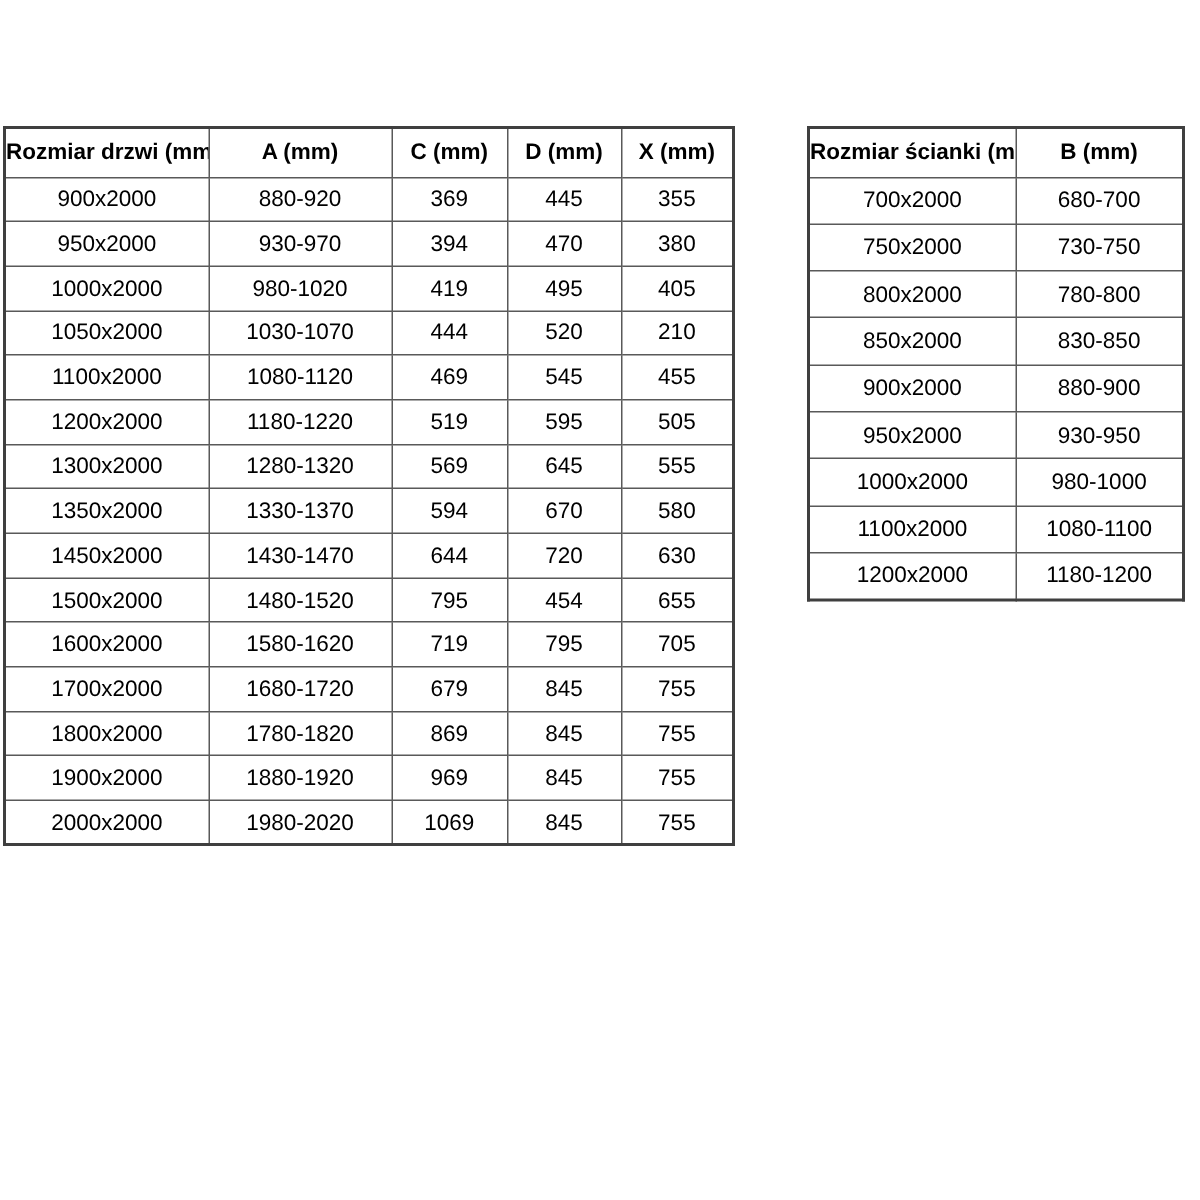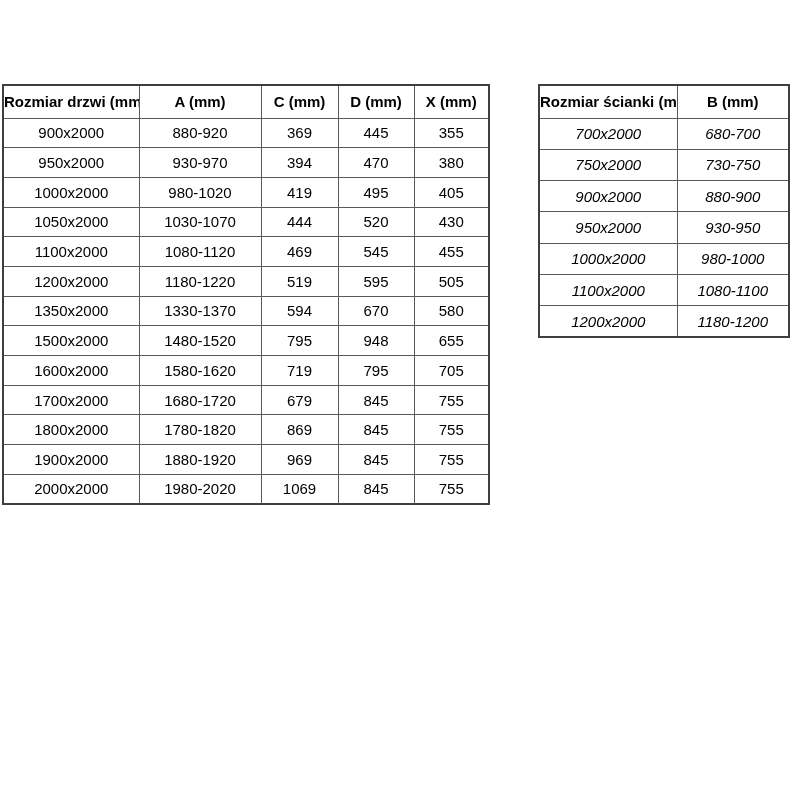--- a/index.html
+++ b/index.html
@@ -32,21 +32,21 @@
     white-space: nowrap;
   }
   th { font-weight: bold; }
 
   #door-table  { left: 2px;   top: 84px; width: 486px; }
   #panel-table { left: 538px; top: 84px; width: 250px; }
 
   #door-table thead tr  { height: 33px; }
   #door-table tbody tr  { height: 29.7px; }
   #panel-table thead tr { height: 33px; }
-  #panel-table tbody tr { height: 31.3px; font-style: italic; }
+  #panel-table tbody tr { height: 31.3px; }
 </style>
 </head>
 <body>
 
 <table id="door-table">
   <colgroup>
     <col style="width:136px">
       <col style="width:122px">
       <col style="width:77px">
       <col style="width:76px">
@@ -85,57 +85,71 @@
         <td>419</td>
         <td>495</td>
         <td>405</td>
       </tr>
 
       <tr>
         <td>1050x2000</td>
         <td>1030-1070</td>
         <td>444</td>
         <td>520</td>
-        <td>430</td>
+        <td>210</td>
       </tr>
 
       <tr>
         <td>1100x2000</td>
         <td>1080-1120</td>
         <td>469</td>
         <td>545</td>
         <td>455</td>
       </tr>
 
 
       <tr>
         <td>1200x2000</td>
         <td>1180-1220</td>
         <td>519</td>
         <td>595</td>
         <td>505</td>
       </tr>
 
 
+      <tr>
+        <td>1300x2000</td>
+        <td>1280-1320</td>
+        <td>569</td>
+        <td>645</td>
+        <td>555</td>
+      </tr>
 
       <tr>
         <td>1350x2000</td>
         <td>1330-1370</td>
         <td>594</td>
         <td>670</td>
         <td>580</td>
       </tr>
 
 
+      <tr>
+        <td>1450x2000</td>
+        <td>1430-1470</td>
+        <td>644</td>
+        <td>720</td>
+        <td>630</td>
+      </tr>
 
       <tr>
         <td>1500x2000</td>
         <td>1480-1520</td>
         <td>795</td>
-        <td>948</td>
+        <td>454</td>
         <td>655</td>
       </tr>
 
 
       <tr>
         <td>1600x2000</td>
         <td>1580-1620</td>
         <td>719</td>
         <td>795</td>
         <td>705</td>
@@ -191,21 +205,29 @@
       <tr>
         <td>700x2000</td>
         <td>680-700</td>
       </tr>
 
       <tr>
         <td>750x2000</td>
         <td>730-750</td>
       </tr>
 
-
+      <tr>
+        <td>800x2000</td>
+        <td>780-800</td>
+      </tr>
+
+      <tr>
+        <td>850x2000</td>
+        <td>830-850</td>
+      </tr>
 
       <tr>
         <td>900x2000</td>
         <td>880-900</td>
       </tr>
 
       <tr>
         <td>950x2000</td>
         <td>930-950</td>
       </tr>

